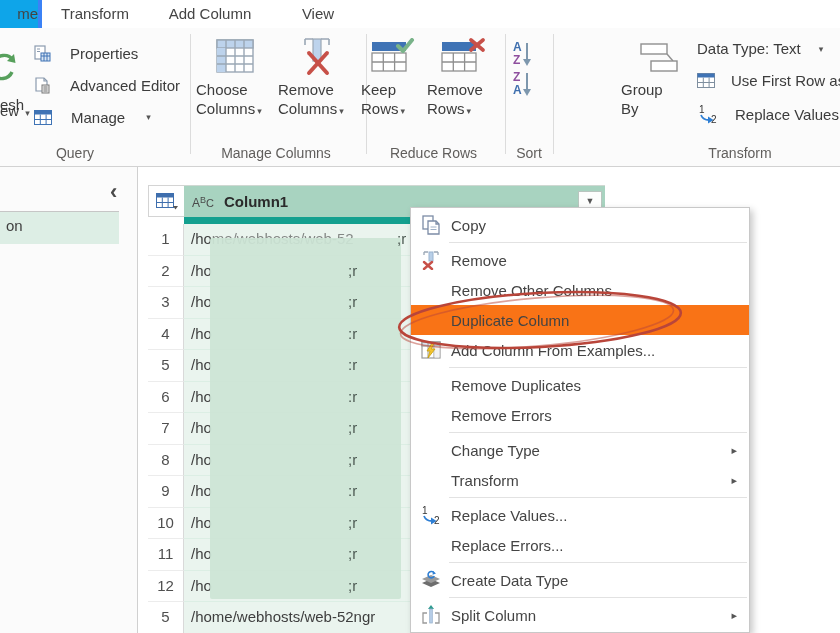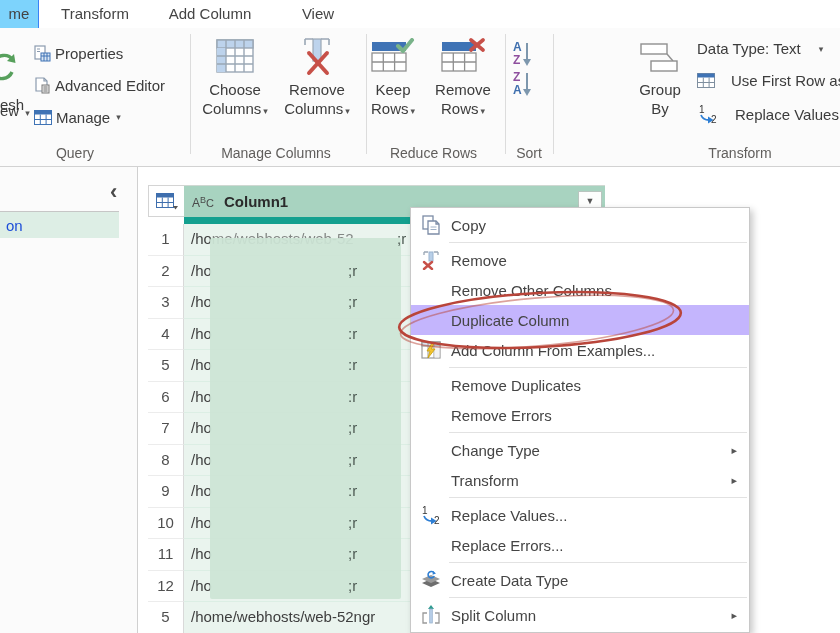--- a/index.html
+++ b/index.html
@@ -2,44 +2,44 @@
 <html><head>
 <meta charset="utf-8">
 <style>
   html,body{margin:0;padding:0;}
   body{font-family:"Liberation Sans",sans-serif;-webkit-font-smoothing:antialiased;}
   #screen{position:relative;width:840px;height:633px;overflow:hidden;background:#ffffff;}
 
   
   .tabbar{position:absolute;left:0;top:0;width:840px;height:28px;background:#fff;border-bottom:1px solid #d8d8d8;}
   .tab{position:absolute;top:0;height:27px;line-height:27px;font-size:15px;color:#444;text-align:center;cursor:default;}
-  .tab.active{background:#7dd3fc;border-right:1px solid #3b82f6;height:28px;}
+  .tab.active{background:#0ea5e9;border-right:4px solid #3b82f6;height:28px;text-align:right;}
   .tab-home{left:0;width:38px;}
   .tab-transform{left:50px;width:90px;}
   .tab-addcolumn{left:160px;width:100px;}
   .tab-view{left:288px;width:60px;}
 
   
   .ribbon{position:absolute;left:0;top:28px;width:840px;height:138px;background:#fbfbfb;border-bottom:1px solid #d2d2d2;}
   .rdiv{position:absolute;top:6px;bottom:12px;width:1px;background:#dcdcdc;}
   .glabel{position:absolute;top:117px;font-size:14px;color:#605e5c;text-align:center;white-space:nowrap;}
-  .smallrow{position:absolute;left:34px;height:20px;display:flex;align-items:center;gap:4px;font-size:15px;color:#3c3c3c;white-space:nowrap;}
-  .bigbtn{position:absolute;top:6px;width:78px;text-align:center;font-size:15px;color:#3c3c3c;}
+  .smallrow{position:absolute;left:34px;height:20px;display:flex;align-items:center;gap:19px;font-size:15px;color:#3c3c3c;white-space:nowrap;}
+  .bigbtn{position:absolute;top:6px;width:78px;font-size:15px;color:#3c3c3c;}
   .bigbtn .ic{height:46px;display:flex;align-items:center;justify-content:center;}
   .bigbtn .l{line-height:19px;white-space:nowrap;}
   .caret{font-size:9px;color:#555;margin-left:2px;}
   .refresh-cut{position:absolute;left:-14px;top:22px;}
   .refresh-txt{position:absolute;left:0;font-size:15px;color:#3c3c3c;white-space:nowrap;}
   .t-stack{position:absolute;left:697px;font-size:15px;color:#3c3c3c;display:flex;align-items:center;gap:16px;white-space:nowrap;}
 
   
   .content{position:absolute;left:0;top:167px;width:840px;height:466px;background:#fff;}
   .sidebar{position:absolute;left:0;top:0;width:137px;height:466px;background:#fbfbfb;border-right:1px solid #d0d0d0;}
   .collapse{position:absolute;left:110px;top:14px;font-size:22px;font-weight:bold;color:#4a4a4a;line-height:22px;cursor:default;}
-  .side-item{position:absolute;left:0;top:44px;width:119px;height:27px;background:#ddeee5;border-top:1px solid #c6c6c6;font-size:15px;color:#1d4ed8;line-height:27px;padding-left:6px;box-sizing:border-box;}
+  .side-item{position:absolute;left:0;top:44px;width:119px;height:33px;background:#ddeee5;border-top:1px solid #c6c6c6;font-size:15px;color:#404040;line-height:27px;padding-left:6px;box-sizing:border-box;}
 
   
   .corner{position:absolute;left:148px;top:18px;width:36px;height:32px;background:#fff;border:1px solid #d4d4d4;border-right:none;box-sizing:border-box;display:flex;align-items:center;justify-content:center;}
   .colhead{position:absolute;left:184px;top:18px;width:421px;height:32px;background:#a8d3c0;border-top:1px solid #cfd8d2;box-sizing:border-box;display:flex;align-items:center;}
   .abc{margin-left:8px;color:#4a4a4a;letter-spacing:0;}
   .abc .a{font-size:12px;}
   .abc .b{font-size:9px;vertical-align:4px;}
   .abc .c{font-size:11px;}
   .colname{margin-left:10px;font-weight:bold;font-size:15px;color:#2b2b2b;}
   .filterbtn{position:absolute;left:578px;top:24px;width:24px;height:21px;background:#fdfefd;border:1px solid #b9c5bf;box-sizing:border-box;text-align:center;font-size:9px;color:#555;line-height:19px;}
@@ -48,21 +48,21 @@
   .trow{display:flex;height:31.5px;box-sizing:border-box;}
   .rnum{width:36px;background:#fff;border-bottom:1px solid #ececec;border-right:1px solid #d9d9d9;box-sizing:border-box;font-size:15px;color:#4f4f4f;text-align:center;line-height:30px;}
   .rcell{width:421px;background:#eaf4ee;border-bottom:1px solid #dceee4;box-sizing:border-box;font-size:15px;color:#3e3e3e;line-height:30px;padding-left:7px;white-space:nowrap;overflow:hidden;position:relative;}
   .ghost{color:rgba(62,62,62,0.6);}
   .sfx{position:absolute;top:0;line-height:30px;z-index:6;color:#4d5a53;}
   .redact{position:absolute;left:210px;top:71px;width:191px;height:361px;background:rgba(204,228,213,0.92);z-index:4;border-radius:2px;}
 
   
   .cmenu{position:absolute;left:410px;top:40px;width:340px;background:#fff;border:1px solid #c8c8c8;box-shadow:3px 3px 7px rgba(0,0,0,0.22);z-index:20;box-sizing:border-box;padding:2px 0;}
   .menu-item{display:flex;align-items:center;height:30px;font-size:15px;color:#444;cursor:default;}
-  .menu-item.hl{background:#c4b5fd;}
+  .menu-item.hl{background:#f97316;}
   .mi-icon{width:40px;display:flex;align-items:center;justify-content:center;flex:0 0 40px;}
   .mi-label{white-space:nowrap;}
   .mi-arrow{margin-left:auto;padding-right:12px;font-size:11px;color:#555;}
   .menu-sep{border-top:1px solid #e2e2e2;margin:2px 2px 2px 38px;}
 
   .anno{position:absolute;left:0;top:0;width:840px;height:633px;z-index:30;pointer-events:none;}
 </style>
 </head>
 <body>
 

